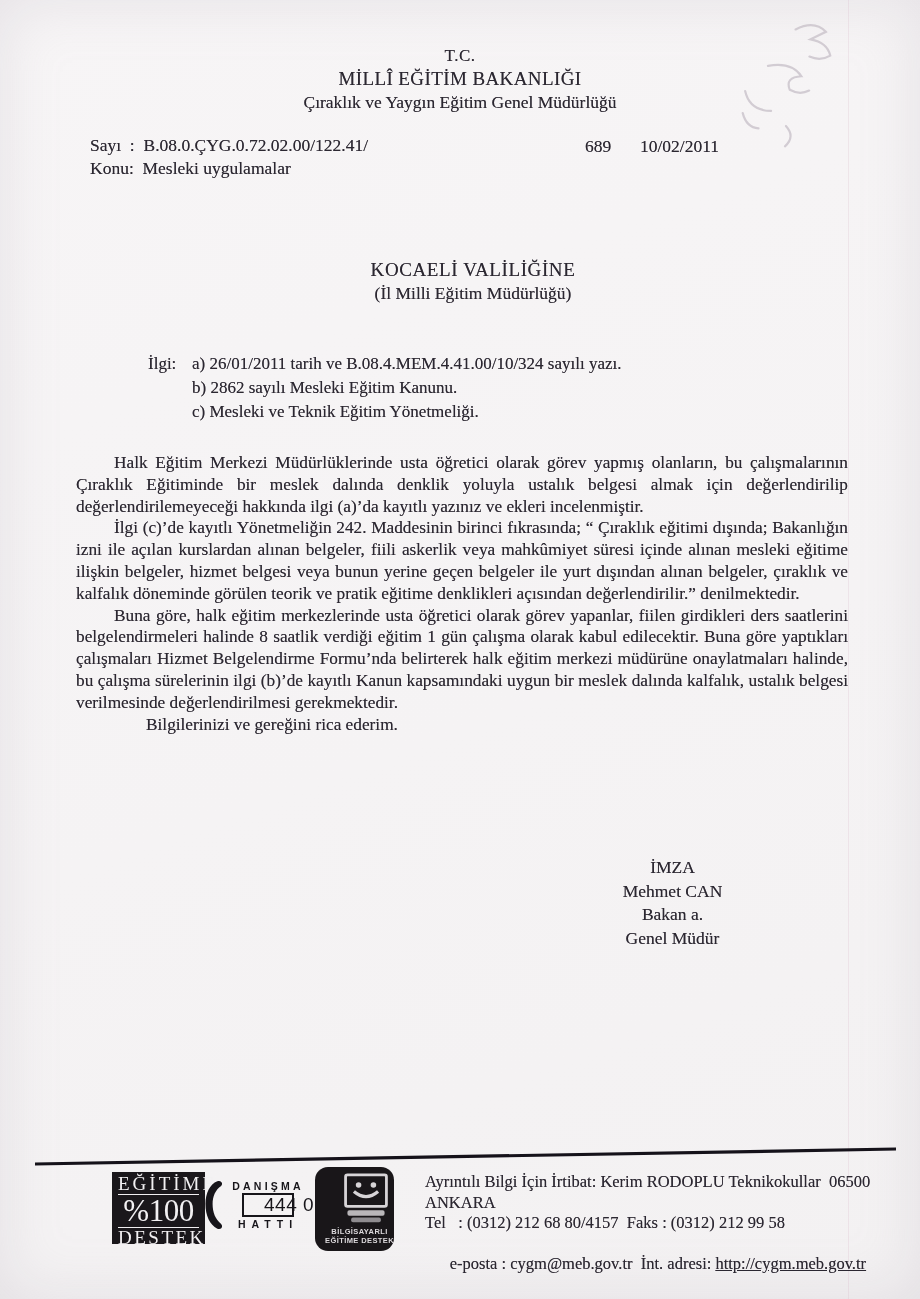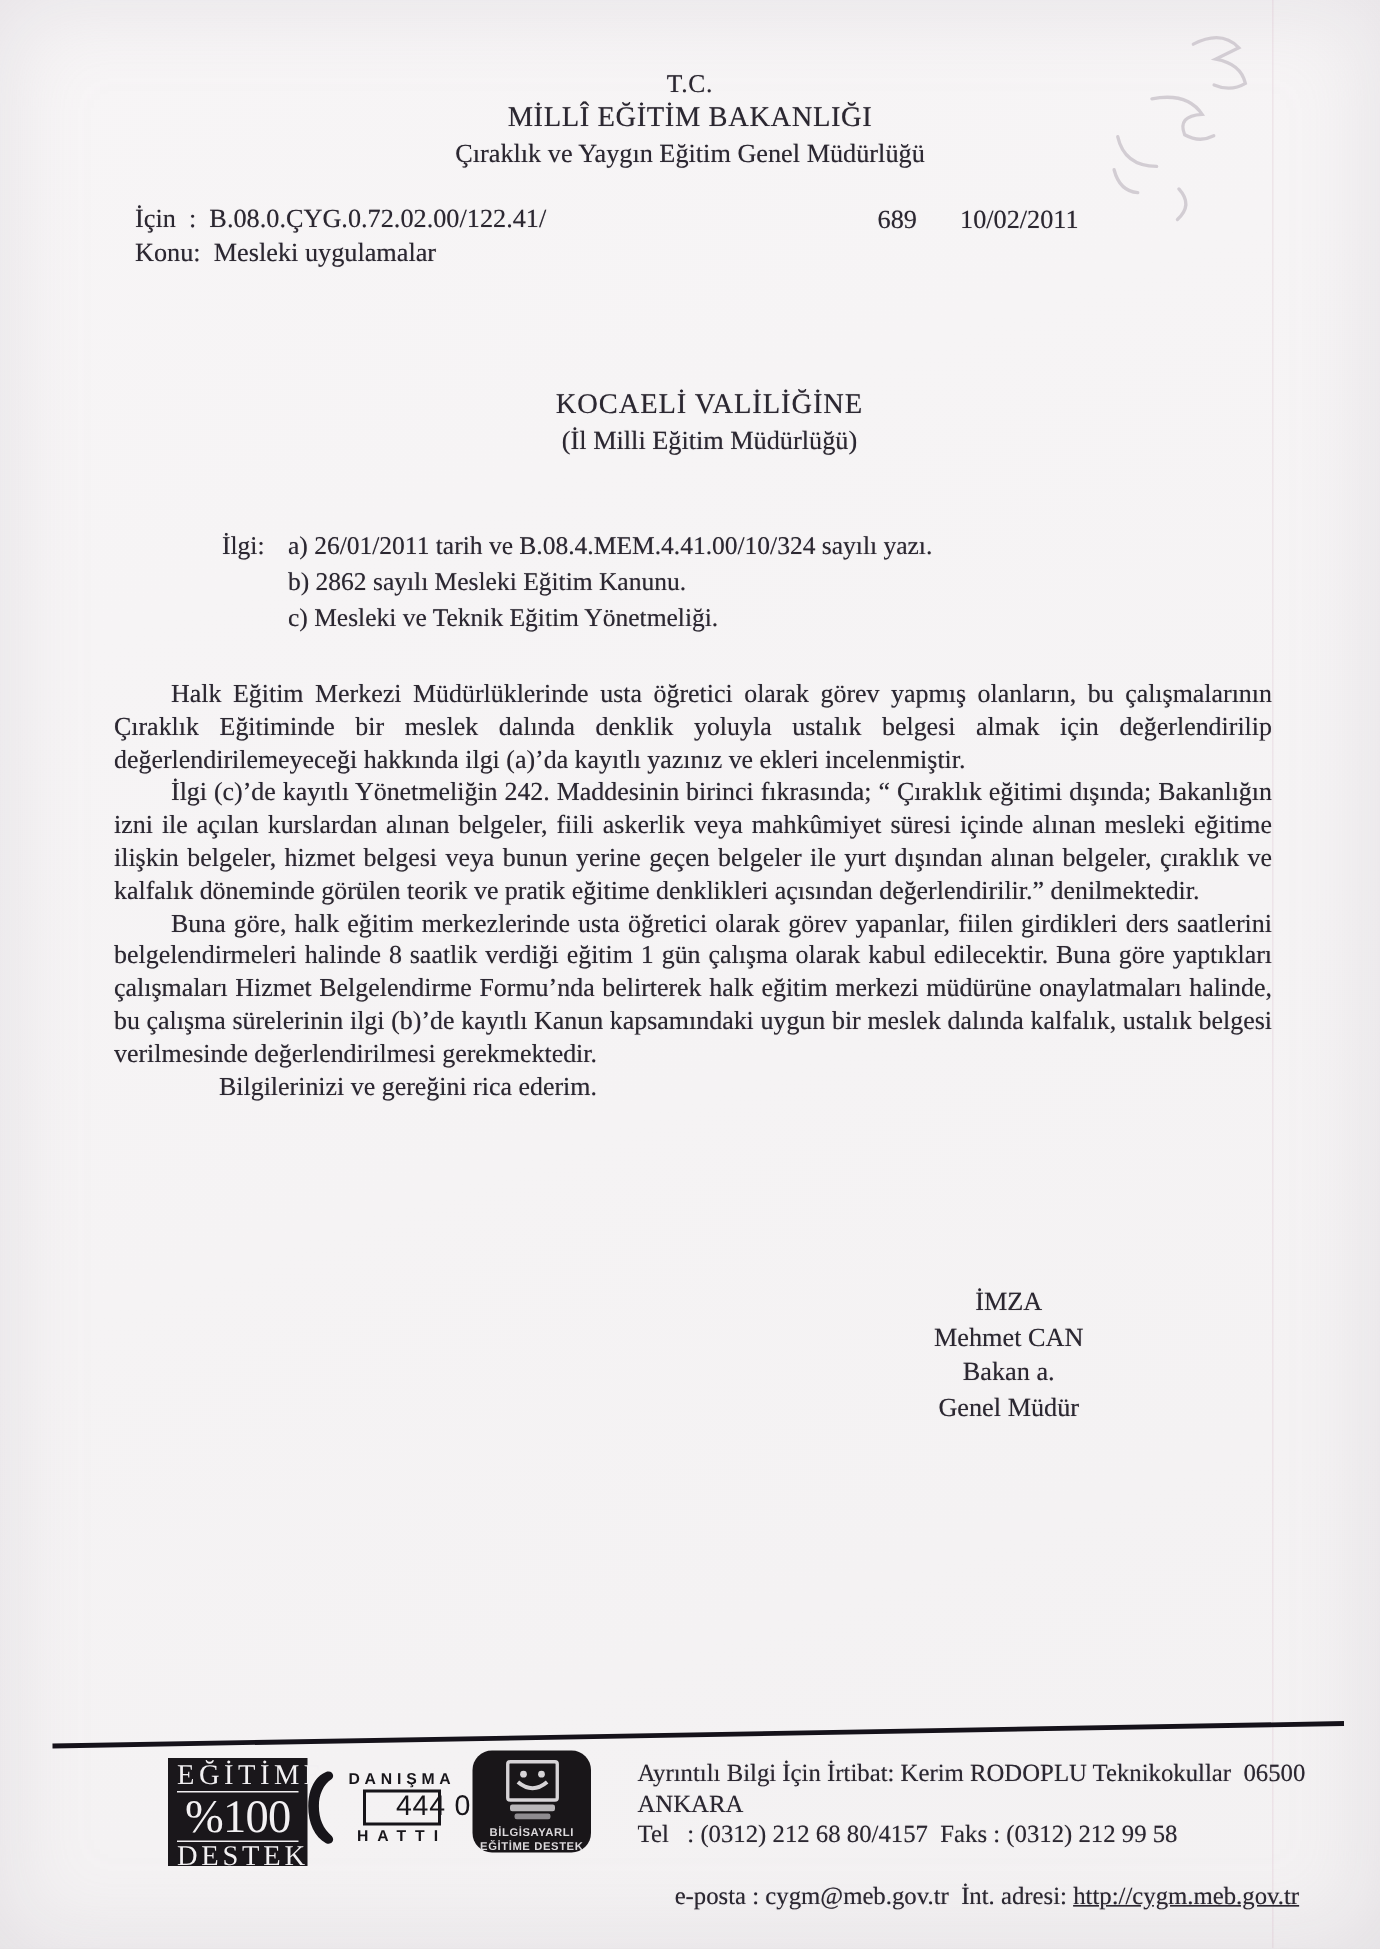--- a/index.html
+++ b/index.html
@@ -62,23 +62,23 @@
   .ld3{border-top:1.5px solid #f0eef0;padding-top:2px;letter-spacing:2.5px;}
   .ld2{font-size:31px;line-height:32px;text-align:center;letter-spacing:-.5px;}
 
   .logo-danisma{position:absolute;left:205px;top:1180px;display:flex;align-items:center;}
   .dan-col{width:84px;margin-left:2px;color:#17151a;font-family:"Liberation Sans","DejaVu Sans",sans-serif;}
   .dan-top{font-size:10.5px;font-weight:bold;letter-spacing:3.2px;text-align:center;white-space:nowrap;}
   .dan-num{border:2.5px solid #17151a;font-size:19px;font-weight:normal;letter-spacing:.5px;text-align:center;line-height:20px;margin:1px 16px;white-space:nowrap;padding-left:20px;}
   .dan-bot{font-size:10.5px;font-weight:bold;letter-spacing:6px;text-align:center;white-space:nowrap;}
 
   .logo-bilgisayarli{
-    position:absolute;left:315px;top:1167px;width:79px;height:68px;
+    position:absolute;left:315px;top:1167px;width:79px;height:84px;
     background:#191619;border-radius:13px;
-    display:flex;flex-direction:column;align-items:center;
+    display:flex;flex-direction:column;align-items:flex-end;
   }
   .bl-text{margin-top:2px;color:#dcd9dc;font-family:"Liberation Sans","DejaVu Sans",sans-serif;
     font-size:7.5px;font-weight:bold;line-height:9px;text-align:center;letter-spacing:.4px;}
 
   .contact{position:absolute;left:425px;top:1172px;font-size:16.5px;line-height:20.5px;}
   .contact div{white-space:pre;}
   .weblink{text-decoration:underline;margin-top:29px;}
 </style>
 </head>
 <body>
@@ -96,21 +96,21 @@
   <div class="vstreak"></div>
 
   <header class="letterhead txt">
     <div class="lh-tc">T.C.</div>
     <div class="lh-ministry">MİLLÎ EĞİTİM BAKANLIĞI</div>
     <div class="lh-directorate">Çıraklık ve Yaygın Eğitim Genel Müdürlüğü</div>
   </header>
 
   <div class="ref txt">
     <div>
-      <span>İçin  :</span><span>  </span><span>B.08.0.ÇYG.0.72.02.00/122.41/</span>
+      <span>Sayı  :</span><span>  </span><span>B.08.0.ÇYG.0.72.02.00/122.41/</span>
     </div>
     <div>
       <span>Konu:</span><span>  </span><span>Mesleki uygulamalar</span>
     </div>
   </div>
   <div class="doc-number txt">689</div>
   <div class="doc-date txt">10/02/2011</div>
 
   <div class="addressee txt">
     <div class="addr1">KOCAELİ VALİLİĞİNE</div>

